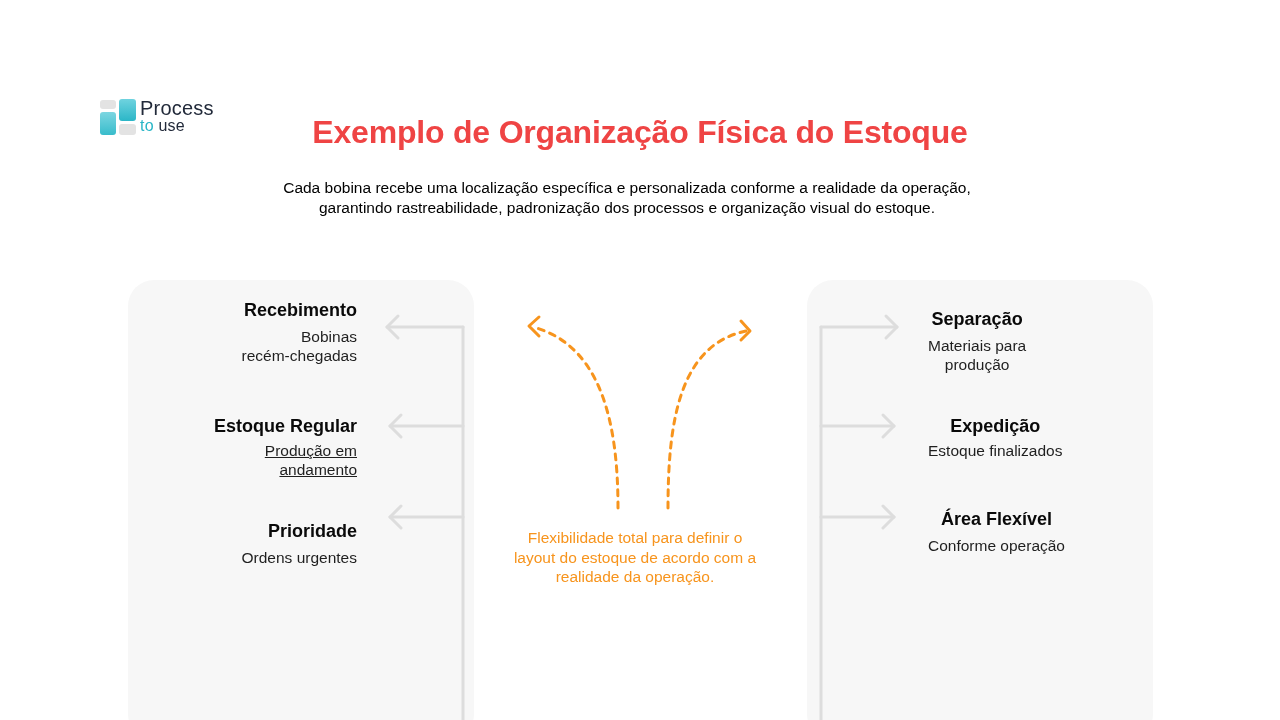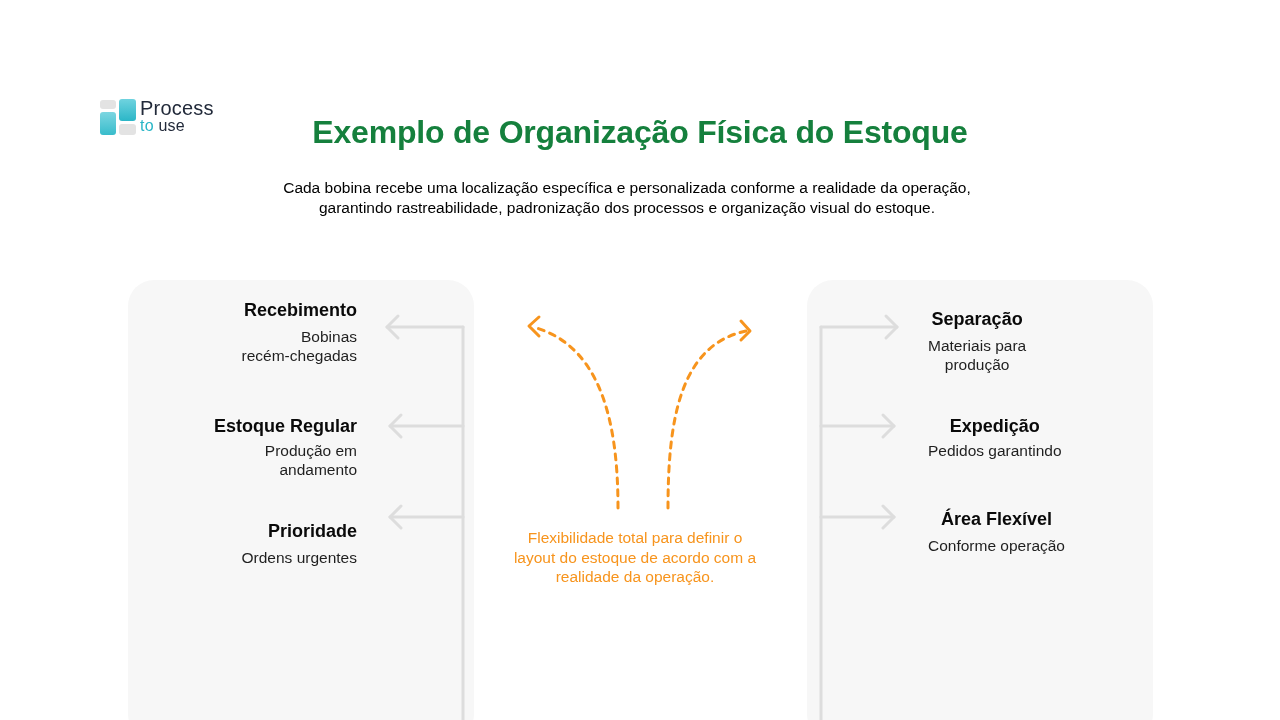--- a/index.html
+++ b/index.html
@@ -10,21 +10,21 @@
       color: #111111;
     }
     .logo { position: absolute; left: 100px; top: 99px; width: 130px; height: 40px; }
     .logo .sq { position: absolute; border-radius: 3px; }
     .logo .t1 { position: absolute; left: 40px; top: -2px; font-size: 20px; color: #222a3a; letter-spacing: 0.2px; }
     .logo .t2 { position: absolute; left: 40px; top: 18px; font-size: 16px; color: #222a3a; letter-spacing: 0.2px; }
     .logo .t2 .accent { color: #27b5c6; }
 
     .title {
       position: absolute; left: 0; width: 1280px; top: 114px; text-align: center;
-      font-size: 32px; font-weight: bold; color: #15803d; letter-spacing: -0.2px;
+      font-size: 32px; font-weight: bold; color: #ef4444; letter-spacing: -0.2px;
     }
     .subtitle {
       position: absolute; left: 240px; width: 774px; top: 178px; text-align: center;
       font-size: 15.5px; line-height: 20px; color: #000000;
     }
 
     .panel {
       position: absolute; top: 280px; width: 346px; height: 460px;
       background: #f7f7f7; border-radius: 26px;
     }
@@ -65,21 +65,21 @@
 <div class="panel left">
   <div class="item" style="top:19px;">
     <div class="name">Recebimento</div>
     <div class="desc">
       <div>Bobinas</div>
       <div>recém-chegadas</div>
     </div>
   </div>
   <div class="item" style="top:135px;">
     <div class="name">Estoque Regular</div>
-    <div class="desc" style="margin-top:4px;">
+    <div class="desc" style="margin-top:4px;text-decoration:underline;">
       <div>Produção em</div>
       <div>andamento</div>
     </div>
   </div>
   <div class="item" style="top:240px;">
     <div class="name">Prioridade</div>
     <div class="desc">
       <div>Ordens urgentes</div>
     </div>
   </div>
@@ -89,21 +89,21 @@
   <div class="item" style="top:28px;">
     <div class="name">Separação</div>
     <div class="desc">
       <div>Materiais para</div>
       <div>produção</div>
     </div>
   </div>
   <div class="item" style="top:135px;">
     <div class="name">Expedição</div>
     <div class="desc" style="margin-top:4px;">
-      <div>Pedidos garantindo</div>
+      <div>Estoque finalizados</div>
     </div>
   </div>
   <div class="item" style="top:228px;">
     <div class="name">Área Flexível</div>
     <div class="desc">
       <div>Conforme operação</div>
     </div>
   </div>
 </div>
 

